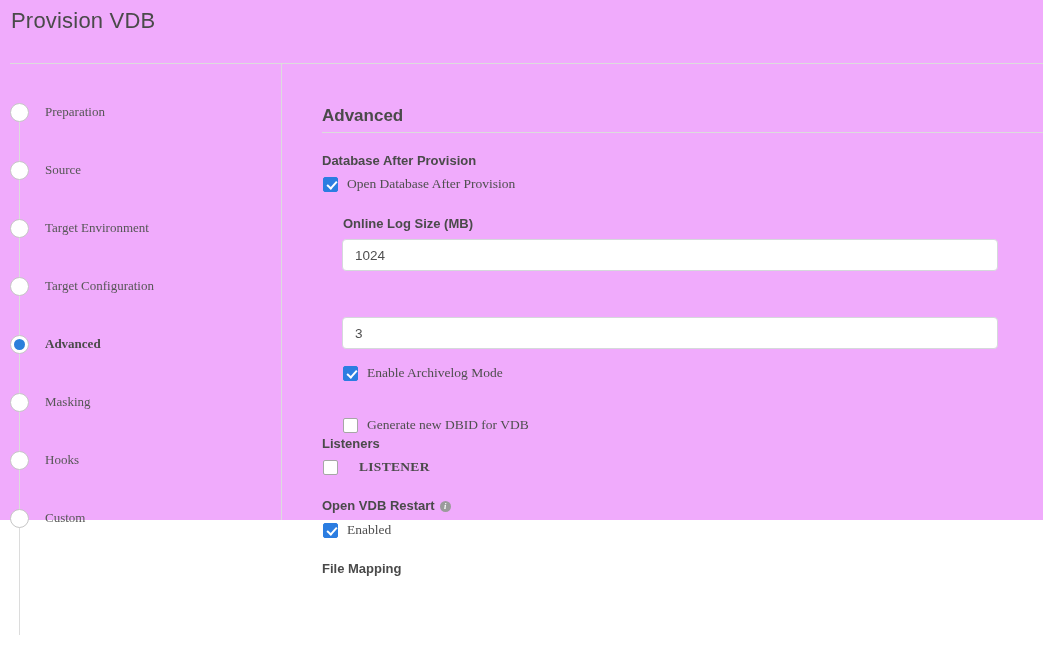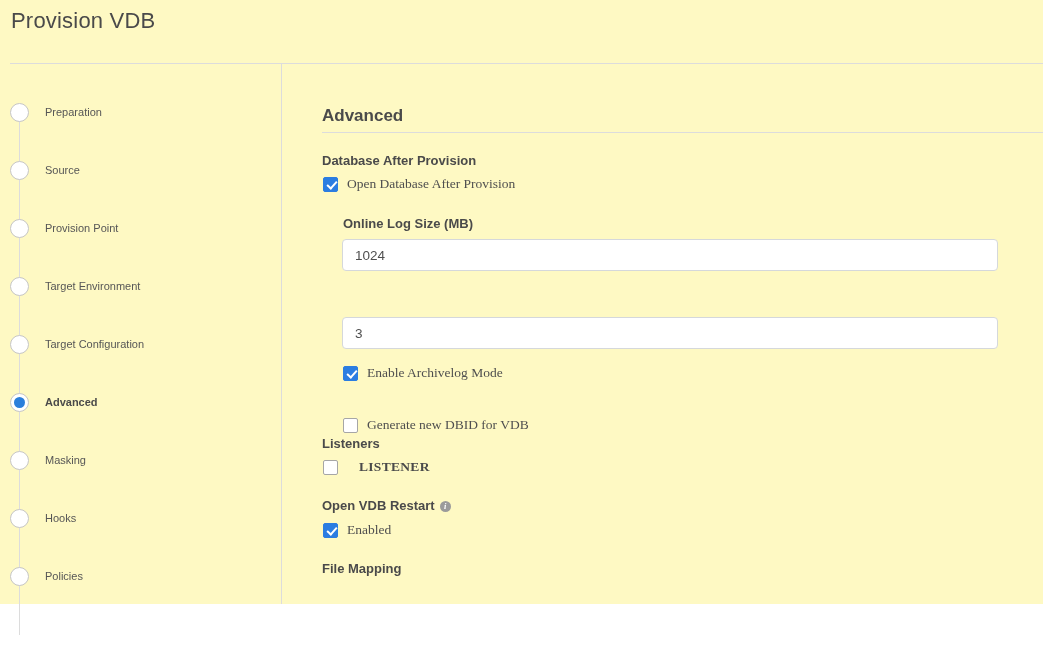--- a/index.html
+++ b/index.html
@@ -1,36 +1,36 @@
 <!DOCTYPE html>
 <html><head>
 <meta charset="utf-8">
 <style>
   * { margin:0; padding:0; box-sizing:border-box; }
   html,body { width:1043px; height:652px; background:#ffffff;
     font-family:"Liberation Sans", sans-serif; color:#4f4f4f; overflow:hidden; }
-  #app { position:relative; width:1043px; height:604px; background:#fef9c3; }
+  #app { position:relative; width:1043px; height:520px; background:#f0abfc; }
 
   
   .page-title { position:absolute; left:11px; top:8px; font-size:22px;
     font-weight:500; color:#4a4a4a; letter-spacing:.2px; }
   .top-divider { position:absolute; left:10px; right:0; top:63px; height:1px; background:#dcdcdc; }
 
   
   .sidebar { position:absolute; left:0; top:64px; width:282px; bottom:0;
     border-right:1px solid #dcdcdc; }
   .step-line { position:absolute; left:19px; top:48px; width:1px; height:523px; background:#dcdcdc; }
   .steps { position:absolute; left:0; top:19px; right:0; }
   .step { position:relative; height:58px; display:flex; align-items:center; cursor:pointer; }
   .step-dot { position:relative; z-index:2; width:19px; height:19px; margin-left:10px;
     border:1px solid #c6c6c6; border-radius:50%; background:#fff; flex:0 0 auto; }
   .step[data-active="true"] .step-dot::after { content:""; position:absolute;
     left:50%; top:50%; width:11px; height:11px; margin:-5.5px 0 0 -5.5px;
     border-radius:50%; background:#2b7fdb; }
-  .step-label { margin-left:16px; font-size:11px; color:#565656; }
+  .step-label { margin-left:16px; font-size:13px; color:#565656;font-family:Liberation Serif, serif; }
   .step[data-active="true"] .step-label { font-weight:bold; color:#4a4a4a; }
 
   
   .main { position:absolute; left:283px; top:64px; right:0; bottom:0; }
   .panel-heading { position:absolute; left:39px; top:42px; font-size:17px;
     font-weight:bold; color:#4a4a4a; }
   .panel-divider { position:absolute; left:39px; right:0; top:68px; height:1px; background:#dcdcdc; }
 
   .group-label { position:absolute; font-size:13px; font-weight:bold; color:#4a4a4a; }
   .field-label { position:absolute; font-size:13px; font-weight:bold; color:#4a4a4a; }
@@ -67,45 +67,41 @@
       <div class="step" data-active="false">
         <span class="step-dot"></span>
         <span class="step-label">Preparation</span>
       </div>
       <div class="step" data-active="false">
         <span class="step-dot"></span>
         <span class="step-label">Source</span>
       </div>
       <div class="step" data-active="false">
         <span class="step-dot"></span>
-        <span class="step-label">Provision Point</span>
-      </div>
-      <div class="step" data-active="false">
-        <span class="step-dot"></span>
         <span class="step-label">Target Environment</span>
       </div>
       <div class="step" data-active="false">
         <span class="step-dot"></span>
         <span class="step-label">Target Configuration</span>
       </div>
       <div class="step" data-active="true">
         <span class="step-dot"></span>
         <span class="step-label">Advanced</span>
       </div>
       <div class="step" data-active="false">
         <span class="step-dot"></span>
         <span class="step-label">Masking</span>
       </div>
       <div class="step" data-active="false">
         <span class="step-dot"></span>
         <span class="step-label">Hooks</span>
       </div>
       <div class="step" data-active="false">
         <span class="step-dot"></span>
-        <span class="step-label">Policies</span>
+        <span class="step-label">Custom</span>
       </div>
     </div>
   </div>
 
   <div class="main">
     <div class="panel-heading">Advanced</div>
     <div class="panel-divider"></div>
 
     <div class="group-label" style="left:39px; top:89px;">Database After Provision</div>
 

